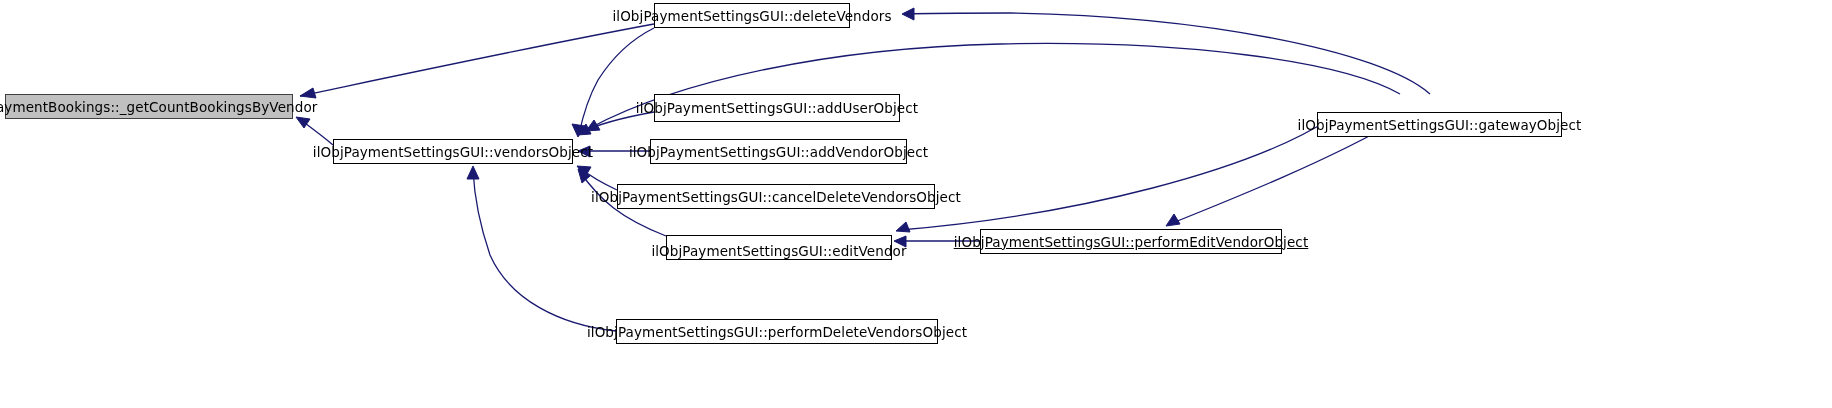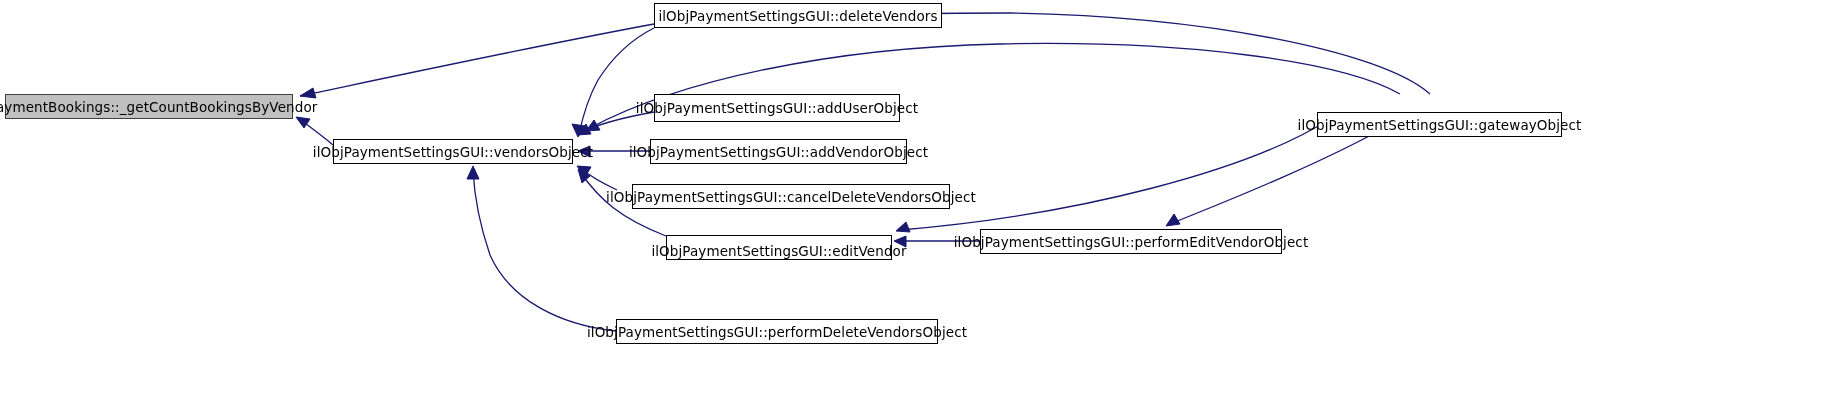--- a/index.html
+++ b/index.html
@@ -84,45 +84,45 @@
       <path d="M1400,119 C1330,160 1230,200 1170,224"></path>
       <polygon points="1166,226 1174,214 1180,224"></polygon>
     </g>
 
   </svg>
 
   <div class="node highlight" style="left:5px;top:94px;width:288px;height:25px;">
     <span>ilPaymentBookings::_getCountBookingsByVendor</span>
   </div>
 
-  <div class="node" style="left:654px;top:3px;width:288px;height:25px;">
+  <div class="node" style="left:654px;top:3px;width:196px;height:25px;">
     <span>ilObjPaymentSettingsGUI::deleteVendors</span>
   </div>
 
   <div class="node" style="left:654px;top:94px;width:246px;height:28px;">
     <span>ilObjPaymentSettingsGUI::addUserObject</span>
   </div>
 
   <div class="node" style="left:333px;top:139px;width:240px;height:25px;">
     <span>ilObjPaymentSettingsGUI::vendorsObject</span>
   </div>
 
   <div class="node" style="left:650px;top:139px;width:257px;height:25px;">
     <span>ilObjPaymentSettingsGUI::addVendorObject</span>
   </div>
 
-  <div class="node" style="left:617px;top:184px;width:318px;height:25px;margin-left:15px;">
+  <div class="node" style="left:617px;top:184px;width:318px;height:25px;">
     <span>ilObjPaymentSettingsGUI::cancelDeleteVendorsObject</span>
   </div>
 
   <div class="node" style="left:666px;top:235px;width:226px;height:25px;align-items:flex-end;">
     <span>ilObjPaymentSettingsGUI::editVendor</span>
   </div>
 
-  <div class="node" style="left:980px;top:229px;width:302px;height:25px;">
+  <div class="node" style="left:980px;top:229px;width:302px;height:25px;text-decoration:underline;">
     <span>ilObjPaymentSettingsGUI::performEditVendorObject</span>
   </div>
 
   <div class="node" style="left:616px;top:319px;width:322px;height:25px;">
     <span>ilObjPaymentSettingsGUI::performDeleteVendorsObject</span>
   </div>
 
   <div class="node" style="left:1317px;top:112px;width:245px;height:25px;">
     <span>ilObjPaymentSettingsGUI::gatewayObject</span>
   </div>

